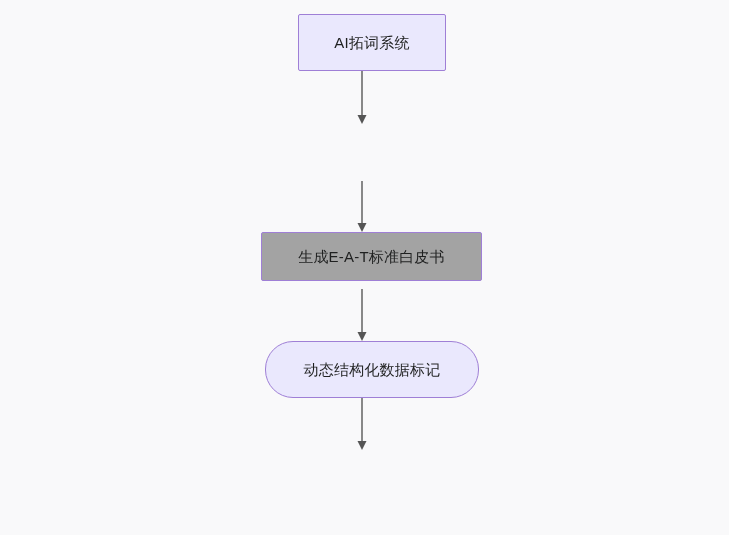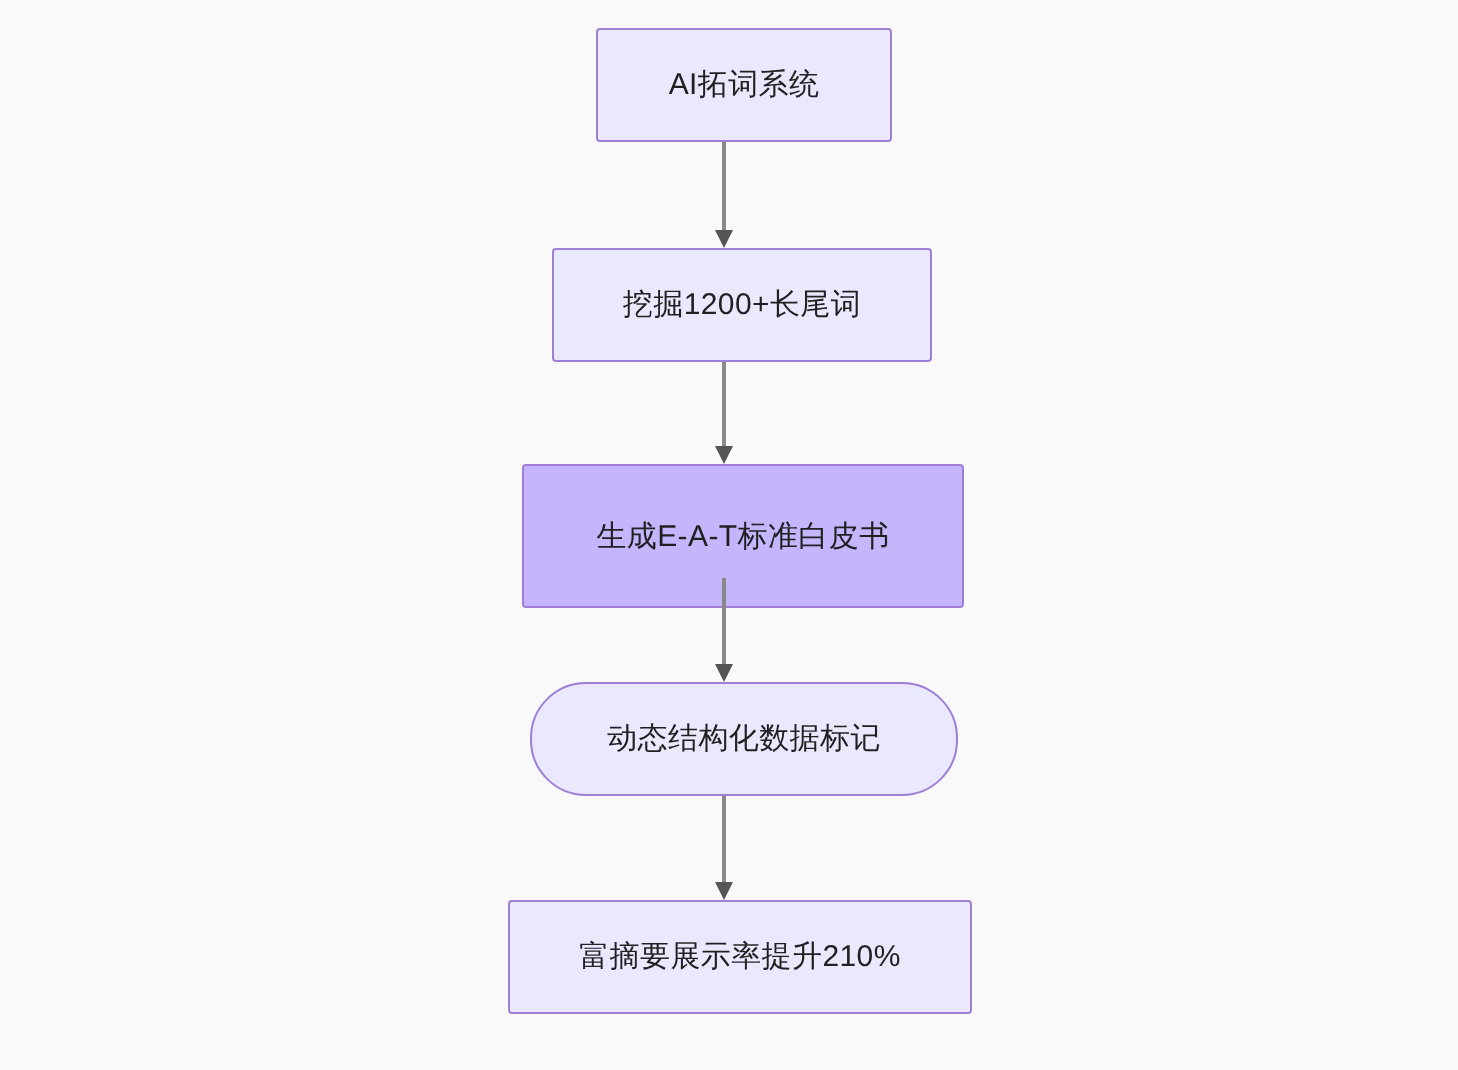--- a/index.html
+++ b/index.html
@@ -48,35 +48,29 @@
 </style>
 </head>
 <body>
 
 <div id="flow-canvas">
 
   <div class="node" id="node-1" style="left: 298px; top: 14px; width: 148px; height: 57px; background: rgb(234, 232, 253); border-color: rgb(159, 127, 214); color: rgb(31, 32, 32); justify-content: center;">
     <span class="node-label">AI拓词系统</span>
   </div>
 
-  <div class="node" id="node-2" style="left: 276px; top: 124px; width: 190px; height: 57px; background: rgb(234, 232, 253); border-color: rgb(159, 127, 214); color: rgb(31, 32, 32);">
-    <span class="node-label">挖掘1200+长尾词</span>
-  </div>
 
-  <div class="node" id="node-3" style="left: 261px; top: 232px; width: 221px; height: 72px; background: #c4b5fd; border-color: rgb(159, 127, 214); color: rgb(31, 32, 32);">
+  <div class="node" id="node-3" style="left: 261px; top: 232px; width: 221px; height: 49px; background: #a3a3a3; border-color: rgb(159, 127, 214); color: rgb(31, 32, 32);">
     <span class="node-label">生成E-A-T标准白皮书</span>
   </div>
 
   <div class="node" id="node-4" style="left: 265px; top: 341px; width: 214px; height: 57px; background: rgb(234, 232, 253); border-color: rgb(159, 127, 214); color: rgb(31, 32, 32); border-radius: 28px;">
     <span class="node-label">动态结构化数据标记</span>
   </div>
 
-  <div class="node" id="node-5" style="left: 254px; top: 450px; width: 232px; height: 57px; background: rgb(234, 232, 253); border-color: rgb(159, 127, 214); color: rgb(31, 32, 32);">
-    <span class="node-label">富摘要展示率提升210%</span>
-  </div>
 
   <div class="connector" id="edge-1" style="left: 352px; top: 71px; height: 53px;">
     <svg width="20" height="53" viewBox="0 0 20 53">
         <line x1="10" y1="0" x2="10" y2="45" stroke="#888888" stroke-width="2"></line>
         <polygon points="5.5,44 14.5,44 10,53" fill="#555555"></polygon>
       </svg>
   </div>
   <div class="connector" id="edge-2" style="left: 352px; top: 181px; height: 51px;">
     <svg width="20" height="51" viewBox="0 0 20 51">
         <line x1="10" y1="0" x2="10" y2="43" stroke="#888888" stroke-width="2"></line>

